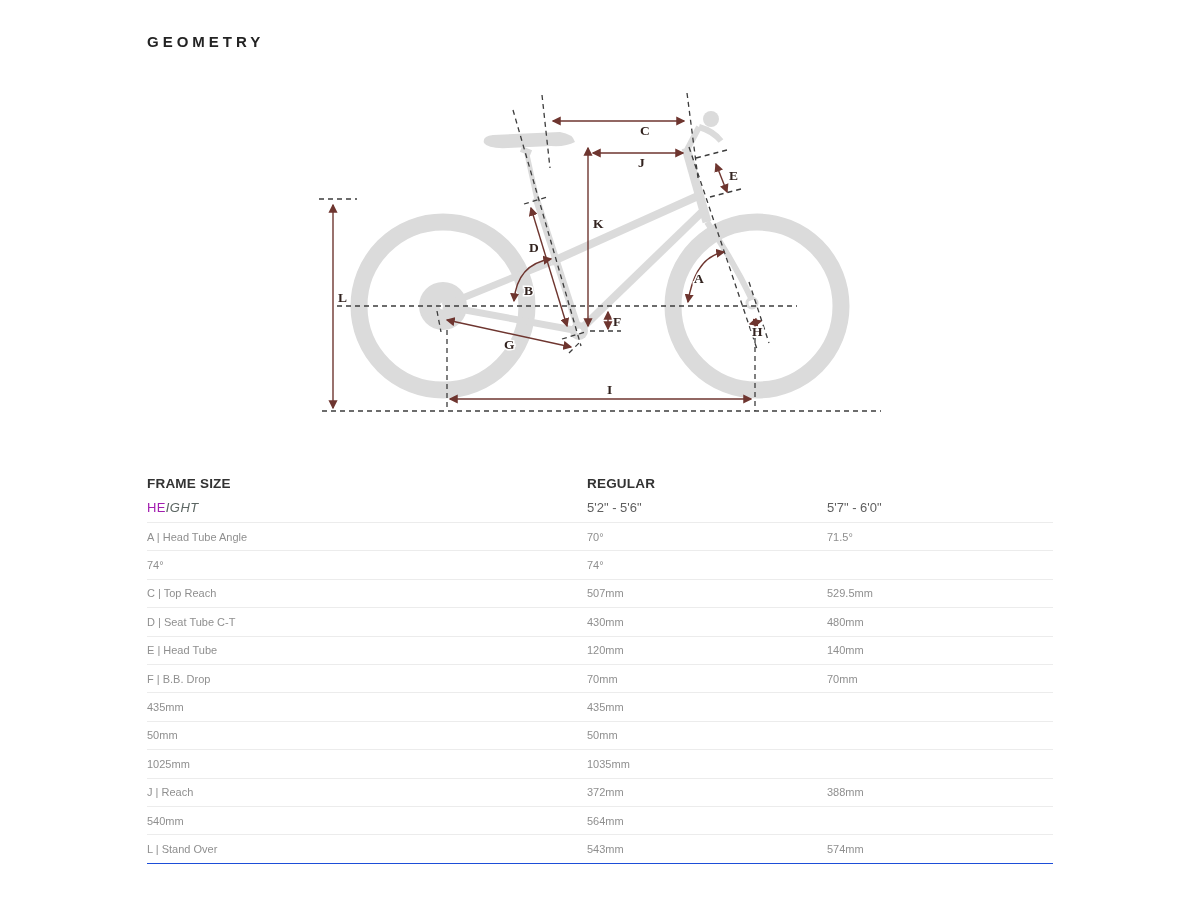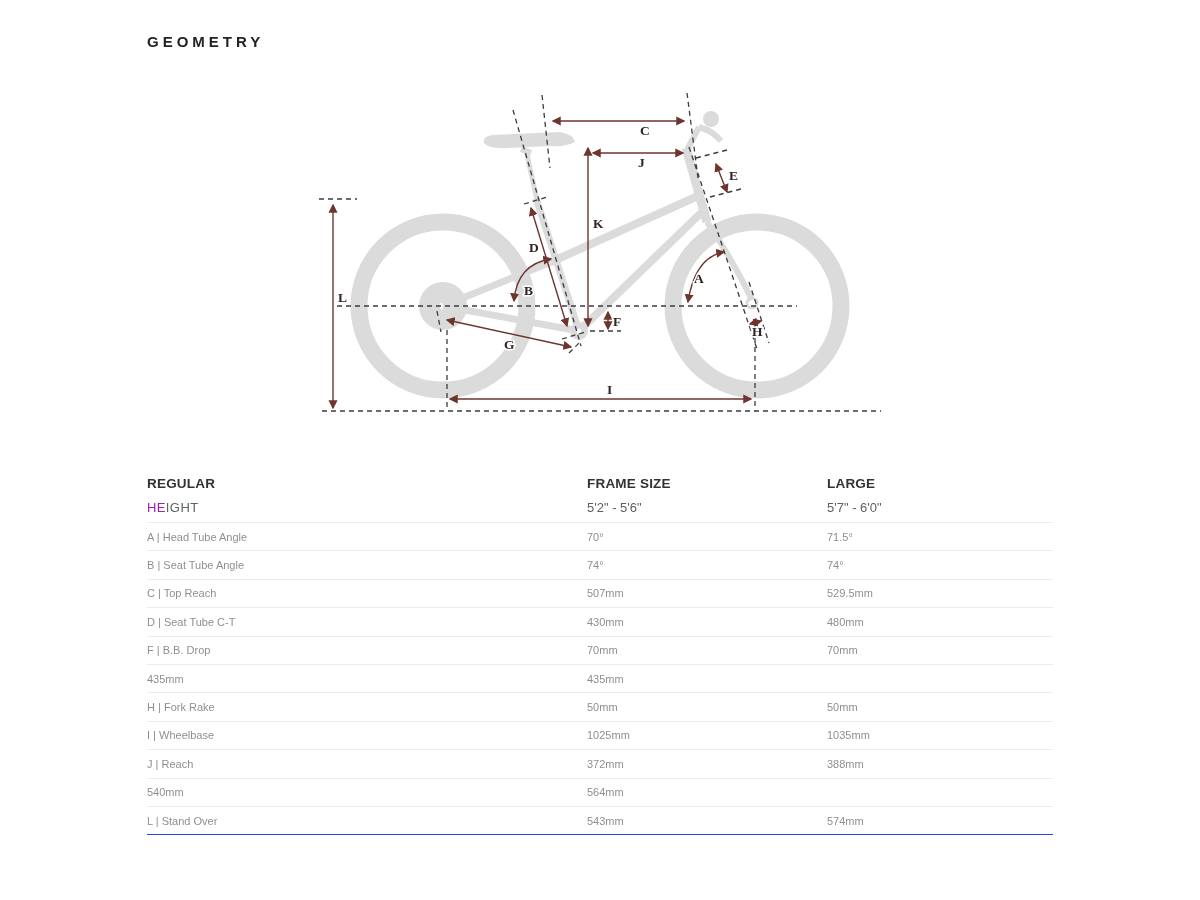--- a/index.html
+++ b/index.html
@@ -6,21 +6,21 @@
   .page{position:relative;width:1200px;height:864px;background:#ffffff;
         font-family:"Liberation Sans",sans-serif;overflow:hidden;}
   .title{position:absolute;left:147px;top:33px;font-size:15px;font-weight:700;
          letter-spacing:4px;color:#232323;}
   .diagram{position:absolute;left:300px;top:85px;width:600px;height:335px;}
   .geo-table{position:absolute;left:147px;top:470px;width:906px;}
   .thead{display:grid;grid-template-columns:440px 240px 1fr;padding-top:6px;height:21px;}
   .th{font-size:13.5px;font-weight:700;color:#333333;letter-spacing:.2px;}
   .hrow{display:grid;grid-template-columns:440px 240px 1fr;height:21px;align-items:center;}
   .hlabel{font-size:13px;letter-spacing:.4px;}
-  .he{color:#a21caf;} .ight{color:#5b6562;}
+  .he{color:#a21caf;} .ight{color:#5b6562;font-style:italic;}
   .hval{font-size:13px;color:#5f5f5f;}
   .rows{margin-top:4px;}
   .row{display:grid;grid-template-columns:440px 240px 1fr;height:27.4px;
        align-items:center;border-top:1px solid #ececec;font-size:11px;color:#8f8f8f;}
   .rows .row:last-child{border-bottom:1px solid #1d4ed8;}
   .cell{white-space:nowrap;}
   svg text{font-family:"Liberation Serif",serif;font-size:13.5px;font-weight:600;
            fill:#32231f;paint-order:stroke;stroke:#ffffff;stroke-width:3px;}
 </style>
 </head>
@@ -106,66 +106,67 @@
       <text x="613" y="326">F</text>
       <text x="504" y="349">G</text>
       <text x="752" y="336">H</text>
       <text x="607" y="394">I</text>
       <text x="338" y="302">L</text>
     </g>
   </svg>
 
   <div class="geo-table">
     <div class="thead">
+      <div class="th cell">FRAME SIZE</div>
       <div class="th cell">REGULAR</div>
-      <div class="th cell">FRAME SIZE</div>
-      <div class="th cell">LARGE</div>
     </div>
     <div class="hrow">
       <div class="hlabel cell"><span class="he">HE</span><span class="ight">IGHT</span></div>
       <div class="hval cell">5'2" - 5'6"</div>
       <div class="hval cell">5'7" - 6'0"</div>
     </div>
     <div class="rows">
         <div class="row">
           <div class="cell">A | Head Tube Angle</div>
           <div class="cell">70°</div>
           <div class="cell">71.5°</div>
         </div>
         <div class="row">
-          <div class="cell">B | Seat Tube Angle</div>
           <div class="cell">74°</div>
           <div class="cell">74°</div>
         </div>
         <div class="row">
           <div class="cell">C | Top Reach</div>
           <div class="cell">507mm</div>
           <div class="cell">529.5mm</div>
         </div>
         <div class="row">
           <div class="cell">D | Seat Tube C-T</div>
           <div class="cell">430mm</div>
           <div class="cell">480mm</div>
         </div>
         <div class="row">
+          <div class="cell">E | Head Tube</div>
+          <div class="cell">120mm</div>
+          <div class="cell">140mm</div>
+        </div>
+        <div class="row">
           <div class="cell">F | B.B. Drop</div>
           <div class="cell">70mm</div>
           <div class="cell">70mm</div>
         </div>
         <div class="row">
           <div class="cell">435mm</div>
           <div class="cell">435mm</div>
         </div>
         <div class="row">
-          <div class="cell">H | Fork Rake</div>
           <div class="cell">50mm</div>
           <div class="cell">50mm</div>
         </div>
         <div class="row">
-          <div class="cell">I | Wheelbase</div>
           <div class="cell">1025mm</div>
           <div class="cell">1035mm</div>
         </div>
         <div class="row">
           <div class="cell">J | Reach</div>
           <div class="cell">372mm</div>
           <div class="cell">388mm</div>
         </div>
         <div class="row">
           <div class="cell">540mm</div>

